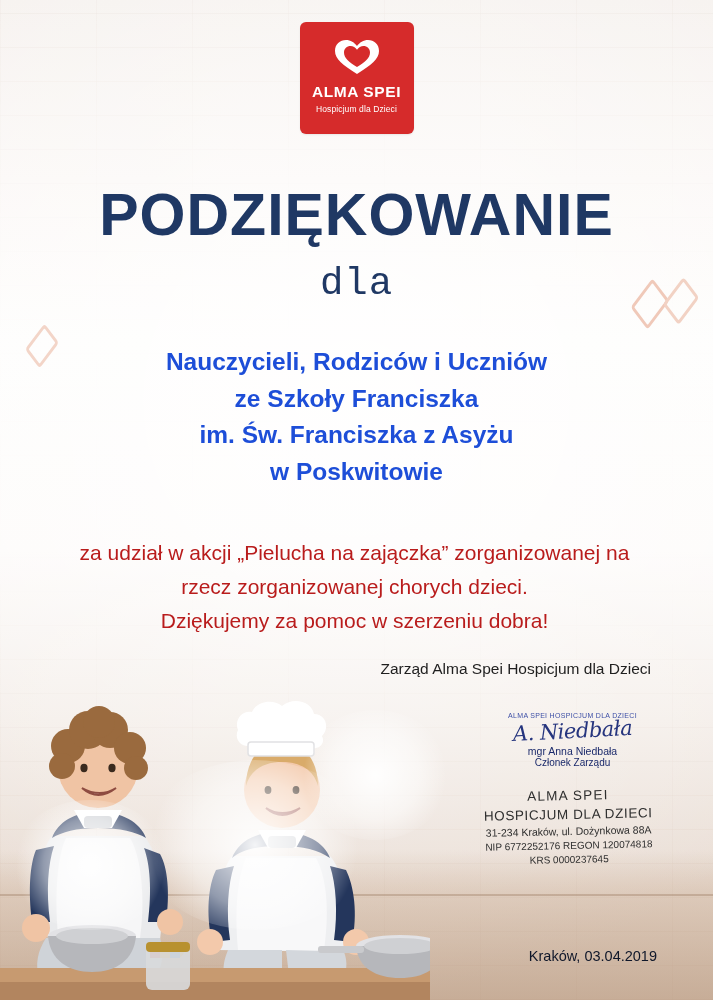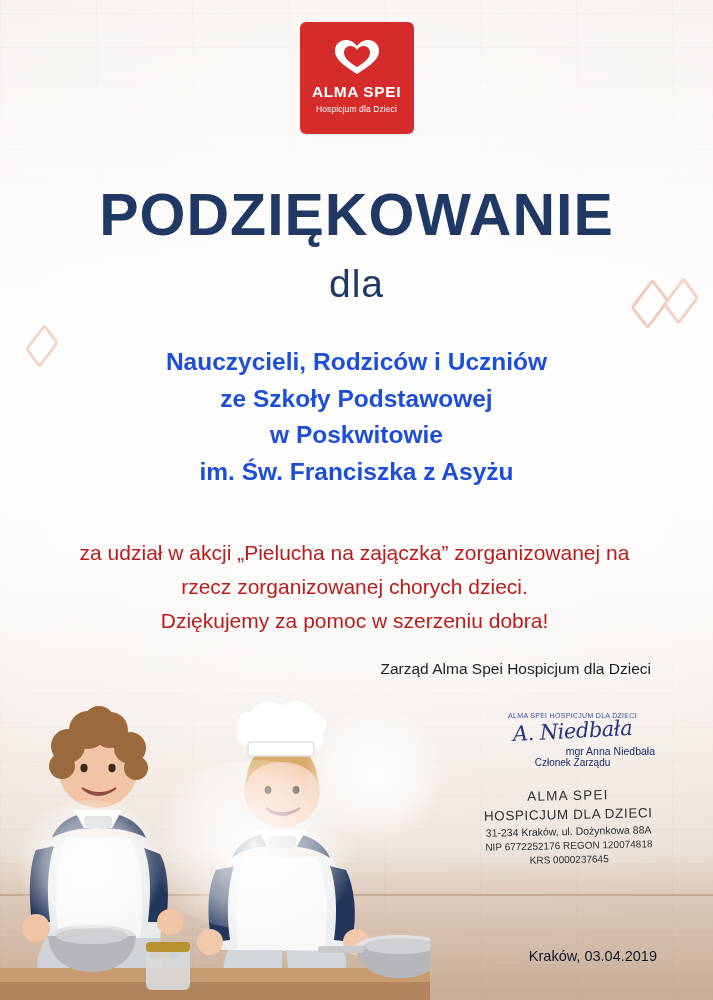--- a/index.html
+++ b/index.html
@@ -132,21 +132,21 @@
     color: #1f3864;
     line-height: 1;
   }
   .subtitle {
     position: absolute;
     left: 0; right: 0;
     top: 262px;
     text-align: center;
     font-size: 39px;
     color: #1f3864;
-    font-family: Liberation Sans, sans-serif;
+    font-family: Liberation Mono, monospace;
     letter-spacing: 1px;
   }
   .recipient {
     position: absolute;
     left: 0; right: 0;
     top: 344px;
     text-align: center;
     color: #1d4ed8;
     font-weight: bold;
     font-size: 24.5px;
@@ -192,21 +192,20 @@
     color: #26357e;
     letter-spacing: -0.5px;
     line-height: 1;
     margin-top: 2px;
     transform: rotate(-3deg);
   }
   .sig-name {
     font-size: 10.5px;
     color: #1b2a6b;
     margin-top: 3px;
-    text-align: right;
   }
   .sig-role {
     font-size: 10px;
     color: #1b2a6b;
   }
   .stamp-lines {
     position: absolute;
     right: 42px;
     top: 786px;
     width: 205px;
@@ -311,23 +310,23 @@
     </span>
     <div class="logo-name">ALMA SPEI</div>
     <div class="logo-sub">Hospicjum dla Dzieci</div>
   </div>
 
   <div class="title">PODZIĘKOWANIE</div>
   <div class="subtitle">dla</div>
 
   <div class="recipient">
     <div>Nauczycieli, Rodziców i Uczniów</div>
-    <div>ze Szkoły Podstawowej</div>
+    <div>ze Szkoły Franciszka</div>
+    <div>im. Św. Franciszka z Asyżu</div>
     <div>w Poskwitowie</div>
-    <div>im. Św. Franciszka z Asyżu</div>
   </div>
 
   <div class="body-text">
     <div>za udział w akcji „Pielucha na zajączka” zorganizowanej na</div>
     <div>rzecz zorganizowanej chorych dzieci.</div>
     <div>Dziękujemy za pomoc w szerzeniu dobra!</div>
   </div>
 
   <div class="signer-line">Zarząd Alma Spei Hospicjum dla Dzieci</div>
 

